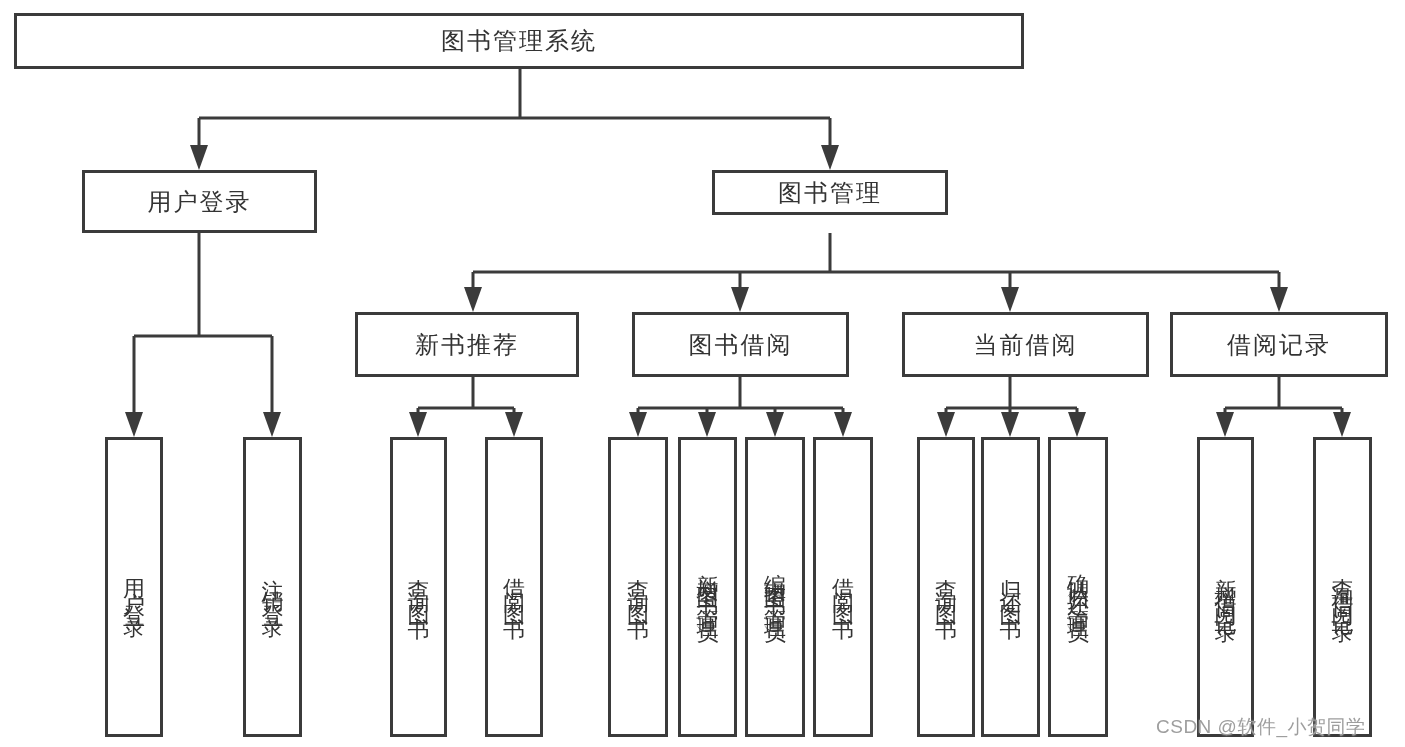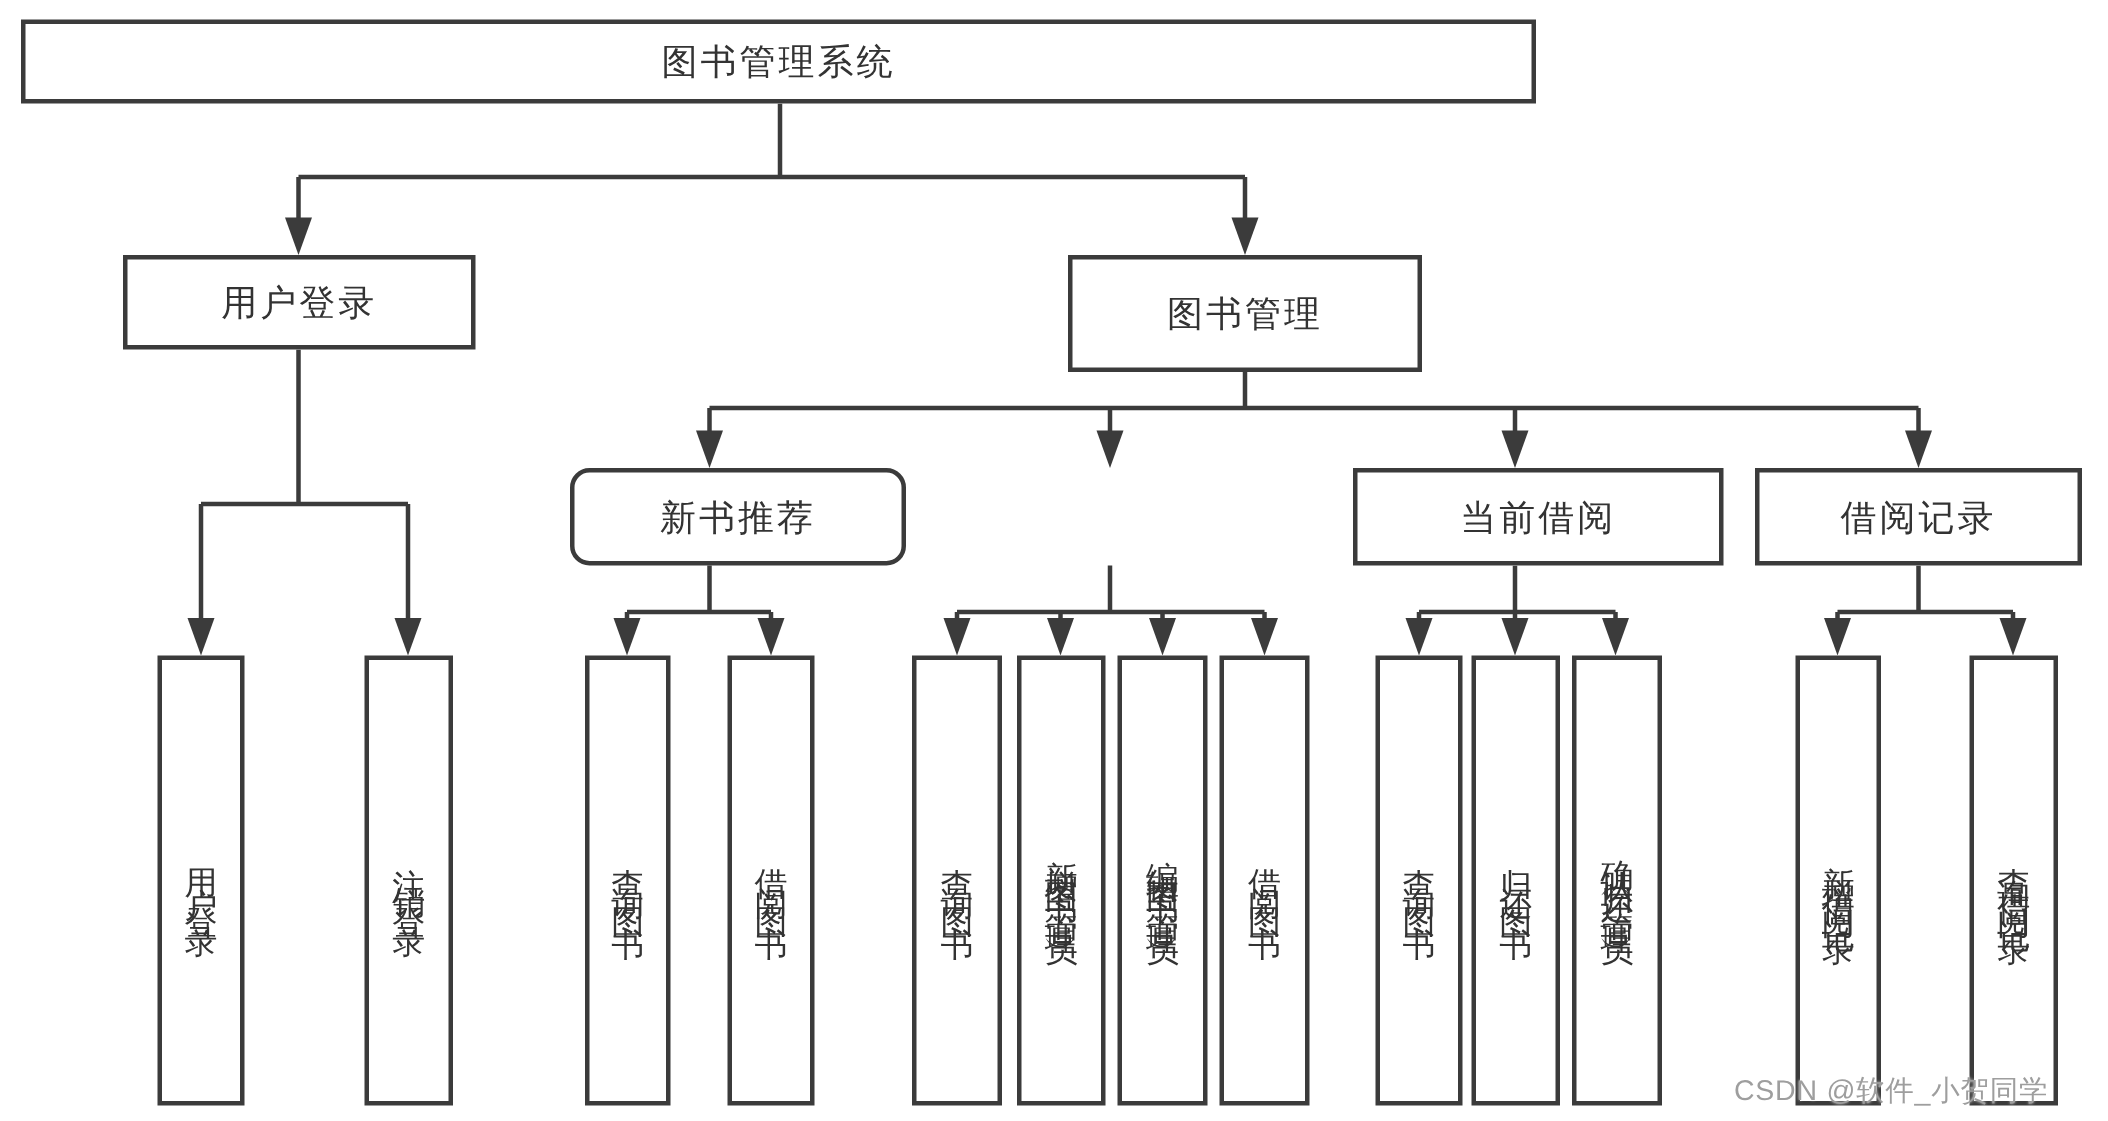--- a/index.html
+++ b/index.html
@@ -86,23 +86,24 @@
       <polygon points="1001,412 1019,412 1010,437"></polygon>
       <polygon points="1068,412 1086,412 1077,437"></polygon>
       <polygon points="1216,412 1234,412 1225,437"></polygon>
       <polygon points="1333,412 1351,412 1342,437"></polygon>
     </g>
   </svg>
 
   <div class="box h" style="left:14px;top:13px;width:1010px;height:56px;">图书管理系统</div>
 
   <div class="box h" style="left:82px;top:170px;width:235px;height:63px;">用户登录</div>
-  <div class="box h" style="left:712px;top:170px;width:236px;height:78px;">图书管理</div>
+  <div class="box h" style="left:712px;top:170px;width:236px;height:45px;">图书管理</div>
 
-  <div class="box h" style="left:380px;top:312px;width:224px;height:65px;border-radius:13px;">新书推荐</div>
+  <div class="box h" style="left:355px;top:312px;width:224px;height:65px;">新书推荐</div>
+  <div class="box h" style="left:632px;top:312px;width:217px;height:65px;">图书借阅</div>
   <div class="box h" style="left:902px;top:312px;width:247px;height:65px;">当前借阅</div>
   <div class="box h" style="left:1170px;top:312px;width:218px;height:65px;">借阅记录</div>
 
   <div class="box v gap4" style="left:105px;top:437px;width:58px;height:300px;">
     <span>用户登录</span>
   </div>
   <div class="box v gap4" style="left:243px;top:437px;width:59px;height:300px;">
     <span>注销登录</span>
   </div>
 

